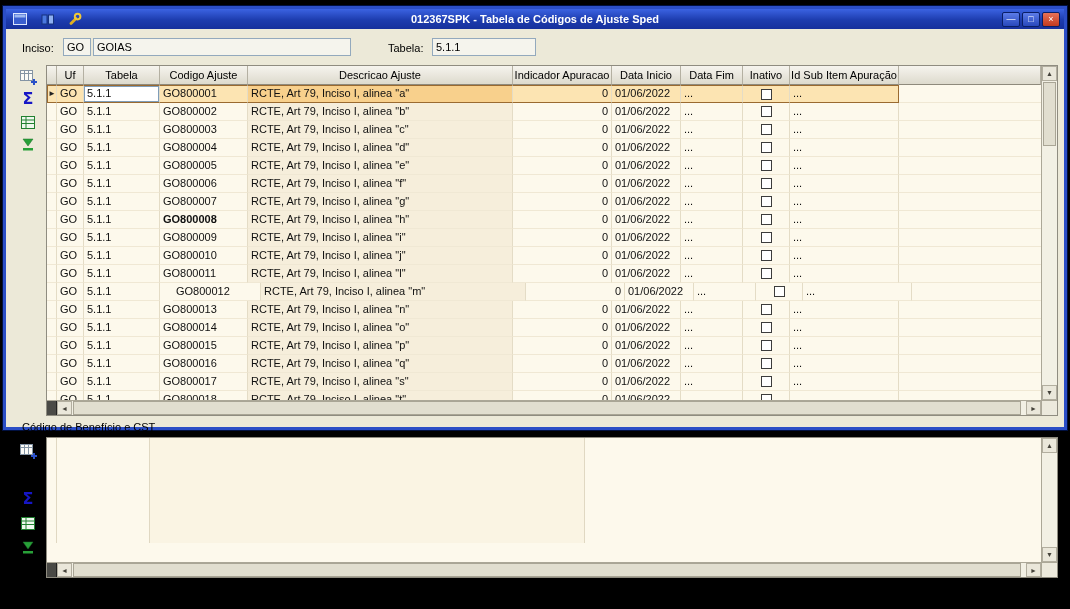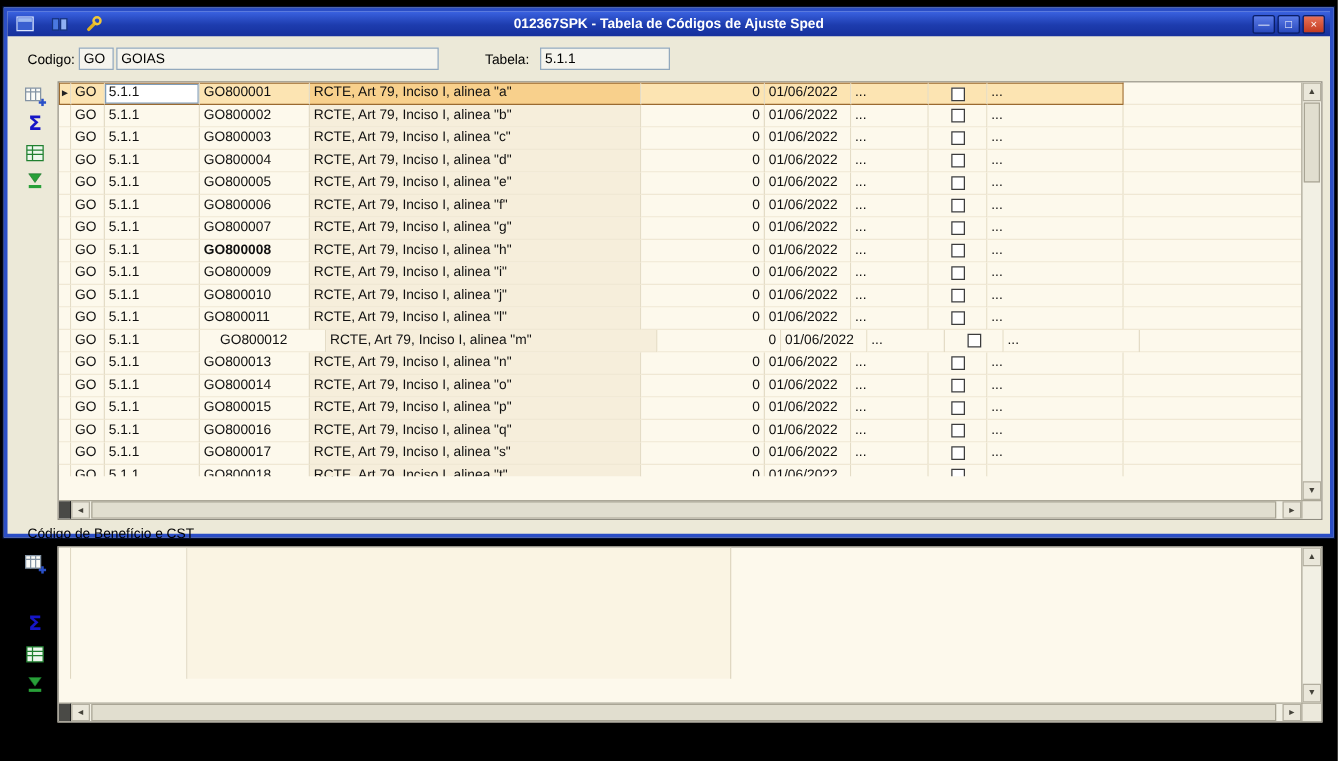--- a/index.html
+++ b/index.html
@@ -80,21 +80,21 @@
     <div class="tb-title">012367SPK - Tabela de Códigos de Ajuste Sped</div>
     <div class="tb-buttons">
       <div class="tb-btn">—</div>
       <div class="tb-btn">□</div>
       <div class="tb-btn close">×</div>
     </div>
   </div>
 
   <div class="client">
 
-    <div class="lbl" style="left:16px;top:13px">Codigo:</div>
+    <div class="lbl" style="left:16px;top:13px">Inciso:</div>
     <div class="box" style="left:57px;top:9px;width:28px">GO</div>
     <div class="box" style="left:87px;top:9px;width:258px">GOIAS</div>
     <div class="lbl" style="left:382px;top:13px">Tabela:</div>
     <div class="box" style="left:426px;top:9px;width:104px">5.1.1</div>
 
     <div class="tool" style="top:37px">
       <svg width="18" height="17">
           <rect x="1.5" y="2.5" width="12" height="10" fill="#fbfbf7" stroke="#8494a4"></rect>
           <line x1="1.5" y1="5.5" x2="13.5" y2="5.5" stroke="#8494a4"></line>
           <line x1="5.5" y1="2.5" x2="5.5" y2="12.5" stroke="#8494a4"></line>
@@ -115,20 +115,35 @@
         </svg>
     </div>
     <div class="tool" style="top:105px">
       <svg width="14" height="15">
           <polygon points="2,2 12,2 7,9" fill="#28a038" stroke="#187028" stroke-width="0.5"></polygon>
           <rect x="2" y="11" width="10" height="2.5" fill="#28a038"></rect>
         </svg>
     </div>
 
     <div class="grid" id="main-grid" style="left:40px;top:36px;width:1012px;height:351px">
+      <div id="main-head">
+          <div class="ghead">
+            <div class="hcell" style="width: 10px;"></div>
+            <div class="hcell" style="width: 27px;">Uf</div>
+            <div class="hcell" style="width: 76px;">Tabela</div>
+            <div class="hcell" style="width: 88px;">Codigo Ajuste</div>
+            <div class="hcell" style="width: 265px;">Descricao Ajuste</div>
+            <div class="hcell" style="width: 99px;">Indicador Apuracao</div>
+            <div class="hcell" style="width: 69px;">Data Inicio</div>
+            <div class="hcell" style="width: 62px;">Data Fim</div>
+            <div class="hcell" style="width: 47px;">Inativo</div>
+            <div class="hcell" style="width: 109px;">Id Sub Item Apuração</div>
+            <div class="hcell" style="width: 142px;"></div>
+          </div>
+        </div>
       <div id="main-body">
           <div class="row sel">
             <div class="cell c-ind" style="width: 10px;">►</div>
             <div class="cell c-uf" style="width: 27px;">GO</div>
             <div class="cell c-tabela editor" style="width: 76px;">5.1.1</div>
             <div class="cell c-codigo" style="width: 88px;">GO800001</div>
             <div class="cell c-descricao" style="width: 265px;">RCTE, Art 79, Inciso I, alinea "a"</div>
             <div class="cell c-indicador" style="width: 99px;">0</div>
             <div class="cell c-data_inicio" style="width: 69px;">01/06/2022</div>
             <div class="cell c-data_fim" style="width: 62px;">...</div>

